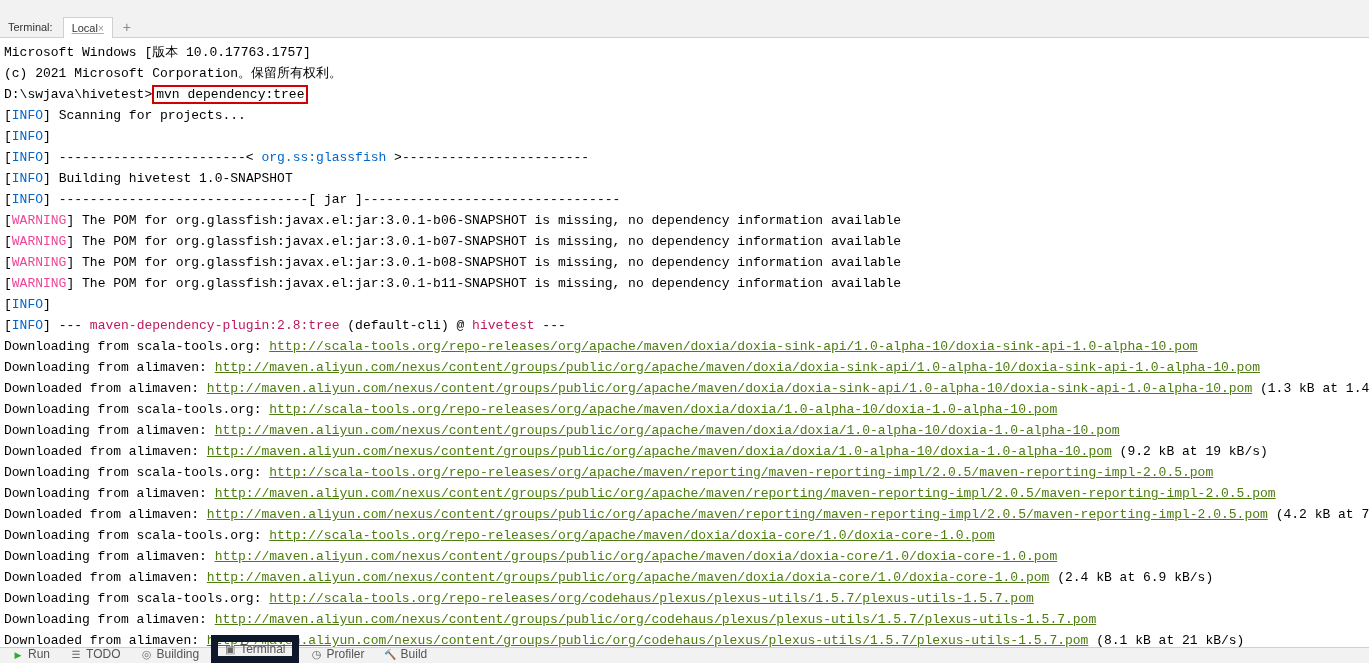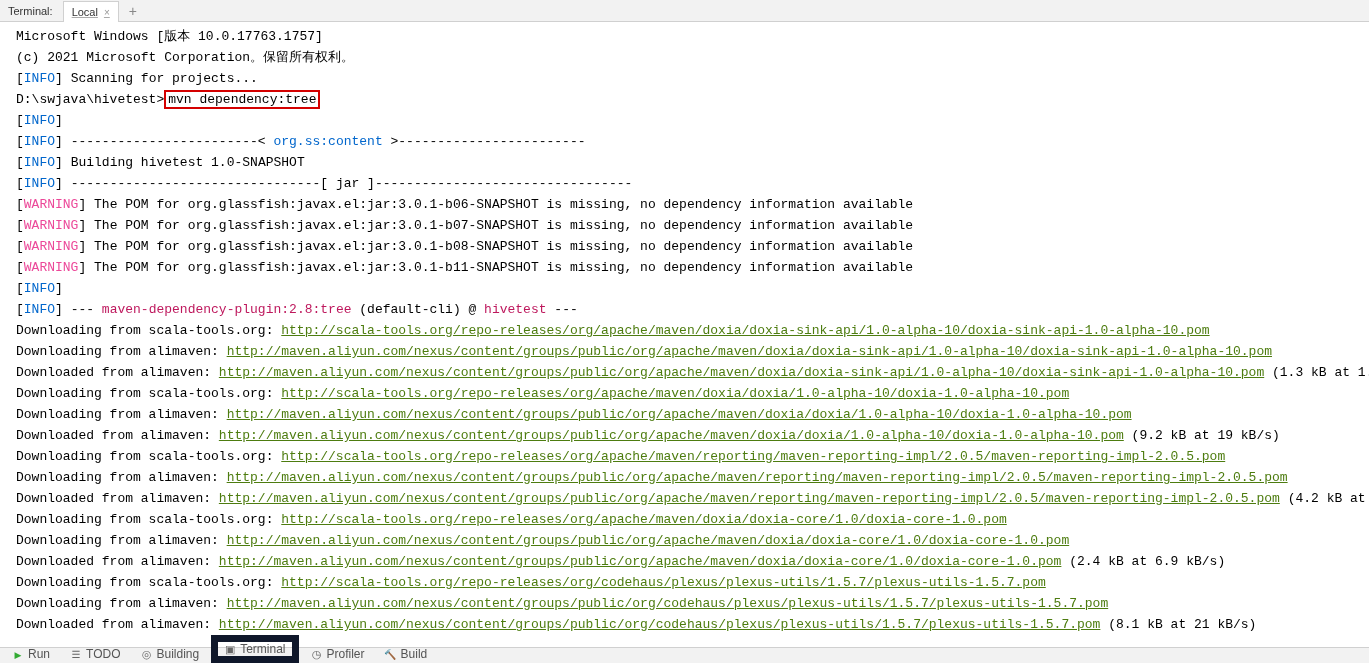--- a/index.html
+++ b/index.html
@@ -7,57 +7,56 @@
     font-family: "Segoe UI", Arial, sans-serif;
     font-size: 12px;
     background: #fff;
     width: 1369px;
     height: 663px;
     overflow: hidden;
     display: flex;
     flex-direction: column;
   }
   .tab-bar {
-    height: 22px;
+    height: 38px;
     background: #f2f2f2;
     border-bottom: 1px solid #d0d0d0;
     display: flex;
-    align-items: center;
+    align-items: flex-end;
     font-size: 11px;
     color: #555;
   }
   .tab-bar .title {
     padding: 4px 10px 4px 8px;
     color: #333;
   }
   .tab-bar .tab {
     padding: 4px 8px;
     background: #fff;
     border-top: 1px solid #d0d0d0;
     border-left: 1px solid #d0d0d0;
     border-right: 1px solid #d0d0d0;
     display: flex;
     align-items: center;
-    gap: 6px;
     color: #333;
     position: relative;
     bottom: -1px;
     text-decoration: underline;
     text-decoration-color: #aaa;
   }
   .tab-bar .close-x { font-size: 10px; color: #999; text-decoration: none; }
   .tab-bar .plus { padding: 4px 10px; color: #888; font-size: 14px; line-height:12px; }
   .terminal {
     flex: 1;
     overflow-y: auto;
     background: #fff;
     font-family: Consolas, "Courier New", monospace;
     font-size: 13px;
     line-height: 21px;
-    padding: 4px 16px;
+    padding: 4px 4px;
     color: #000;
     white-space: nowrap;
   }
   .info { color: #0066cc; }
   .warn { color: #ec4899; }
   .green { color: #be185d; }
   .bold { font-weight: normal; }
   .link { color: #4d7c0f; text-decoration: underline; cursor: pointer; }
   .redbox { border: 2px solid #d40000; padding: 0 2px; }
   .bottom-bar {
@@ -106,24 +105,24 @@
   <div class="tab">
     <span>Local</span>
     <span class="close-x">×</span>
   </div>
   <span class="plus">+</span>
 </div>
 
 <div class="terminal" id="term">
     <div>Microsoft Windows [版本 10.0.17763.1757]</div>
     <div>(c) 2021 Microsoft Corporation。保留所有权利。</div>
+    <div>D:\swjava\hivetest&gt;<span class="redbox">mvn dependency:tree</span></div>
     <div>[<span class="info">INFO</span>] Scanning for projects...</div>
-    <div>D:\swjava\hivetest&gt;<span class="redbox">mvn dependency:tree</span></div>
     <div>[<span class="info">INFO</span>]</div>
-    <div>[<span class="info">INFO</span>] ------------------------&lt; <span class="info">org.ss:content</span> &gt;------------------------</div>
+    <div>[<span class="info">INFO</span>] ------------------------&lt; <span class="info">org.ss:glassfish</span> &gt;------------------------</div>
     <div>[<span class="info">INFO</span>]<span class="bold"> Building hivetest 1.0-SNAPSHOT</span></div>
     <div>[<span class="info">INFO</span>] --------------------------------[ jar ]---------------------------------</div>
     <div>[<span class="warn">WARNING</span>] The POM for org.glassfish:javax.el:jar:3.0.1-b06-SNAPSHOT is missing, no dependency information available</div>
     <div>[<span class="warn">WARNING</span>] The POM for org.glassfish:javax.el:jar:3.0.1-b07-SNAPSHOT is missing, no dependency information available</div>
     <div>[<span class="warn">WARNING</span>] The POM for org.glassfish:javax.el:jar:3.0.1-b08-SNAPSHOT is missing, no dependency information available</div>
     <div>[<span class="warn">WARNING</span>] The POM for org.glassfish:javax.el:jar:3.0.1-b11-SNAPSHOT is missing, no dependency information available</div>
     <div>[<span class="info">INFO</span>]</div>
     <div>[<span class="info">INFO</span>] --- <span class="green">maven-dependency-plugin:2.8:tree</span><span class="bold"> (default-cli)</span> @ <span class="green">hivetest</span> ---</div>
     <div>Downloading from scala-tools.org: <span class="link">http://scala-tools.org/repo-releases/org/apache/maven/doxia/doxia-sink-api/1.0-alpha-10/doxia-sink-api-1.0-alpha-10.pom</span></div>
     <div>Downloading from alimaven: <span class="link">http://maven.aliyun.com/nexus/content/groups/public/org/apache/maven/doxia/doxia-sink-api/1.0-alpha-10/doxia-sink-api-1.0-alpha-10.pom</span></div>

